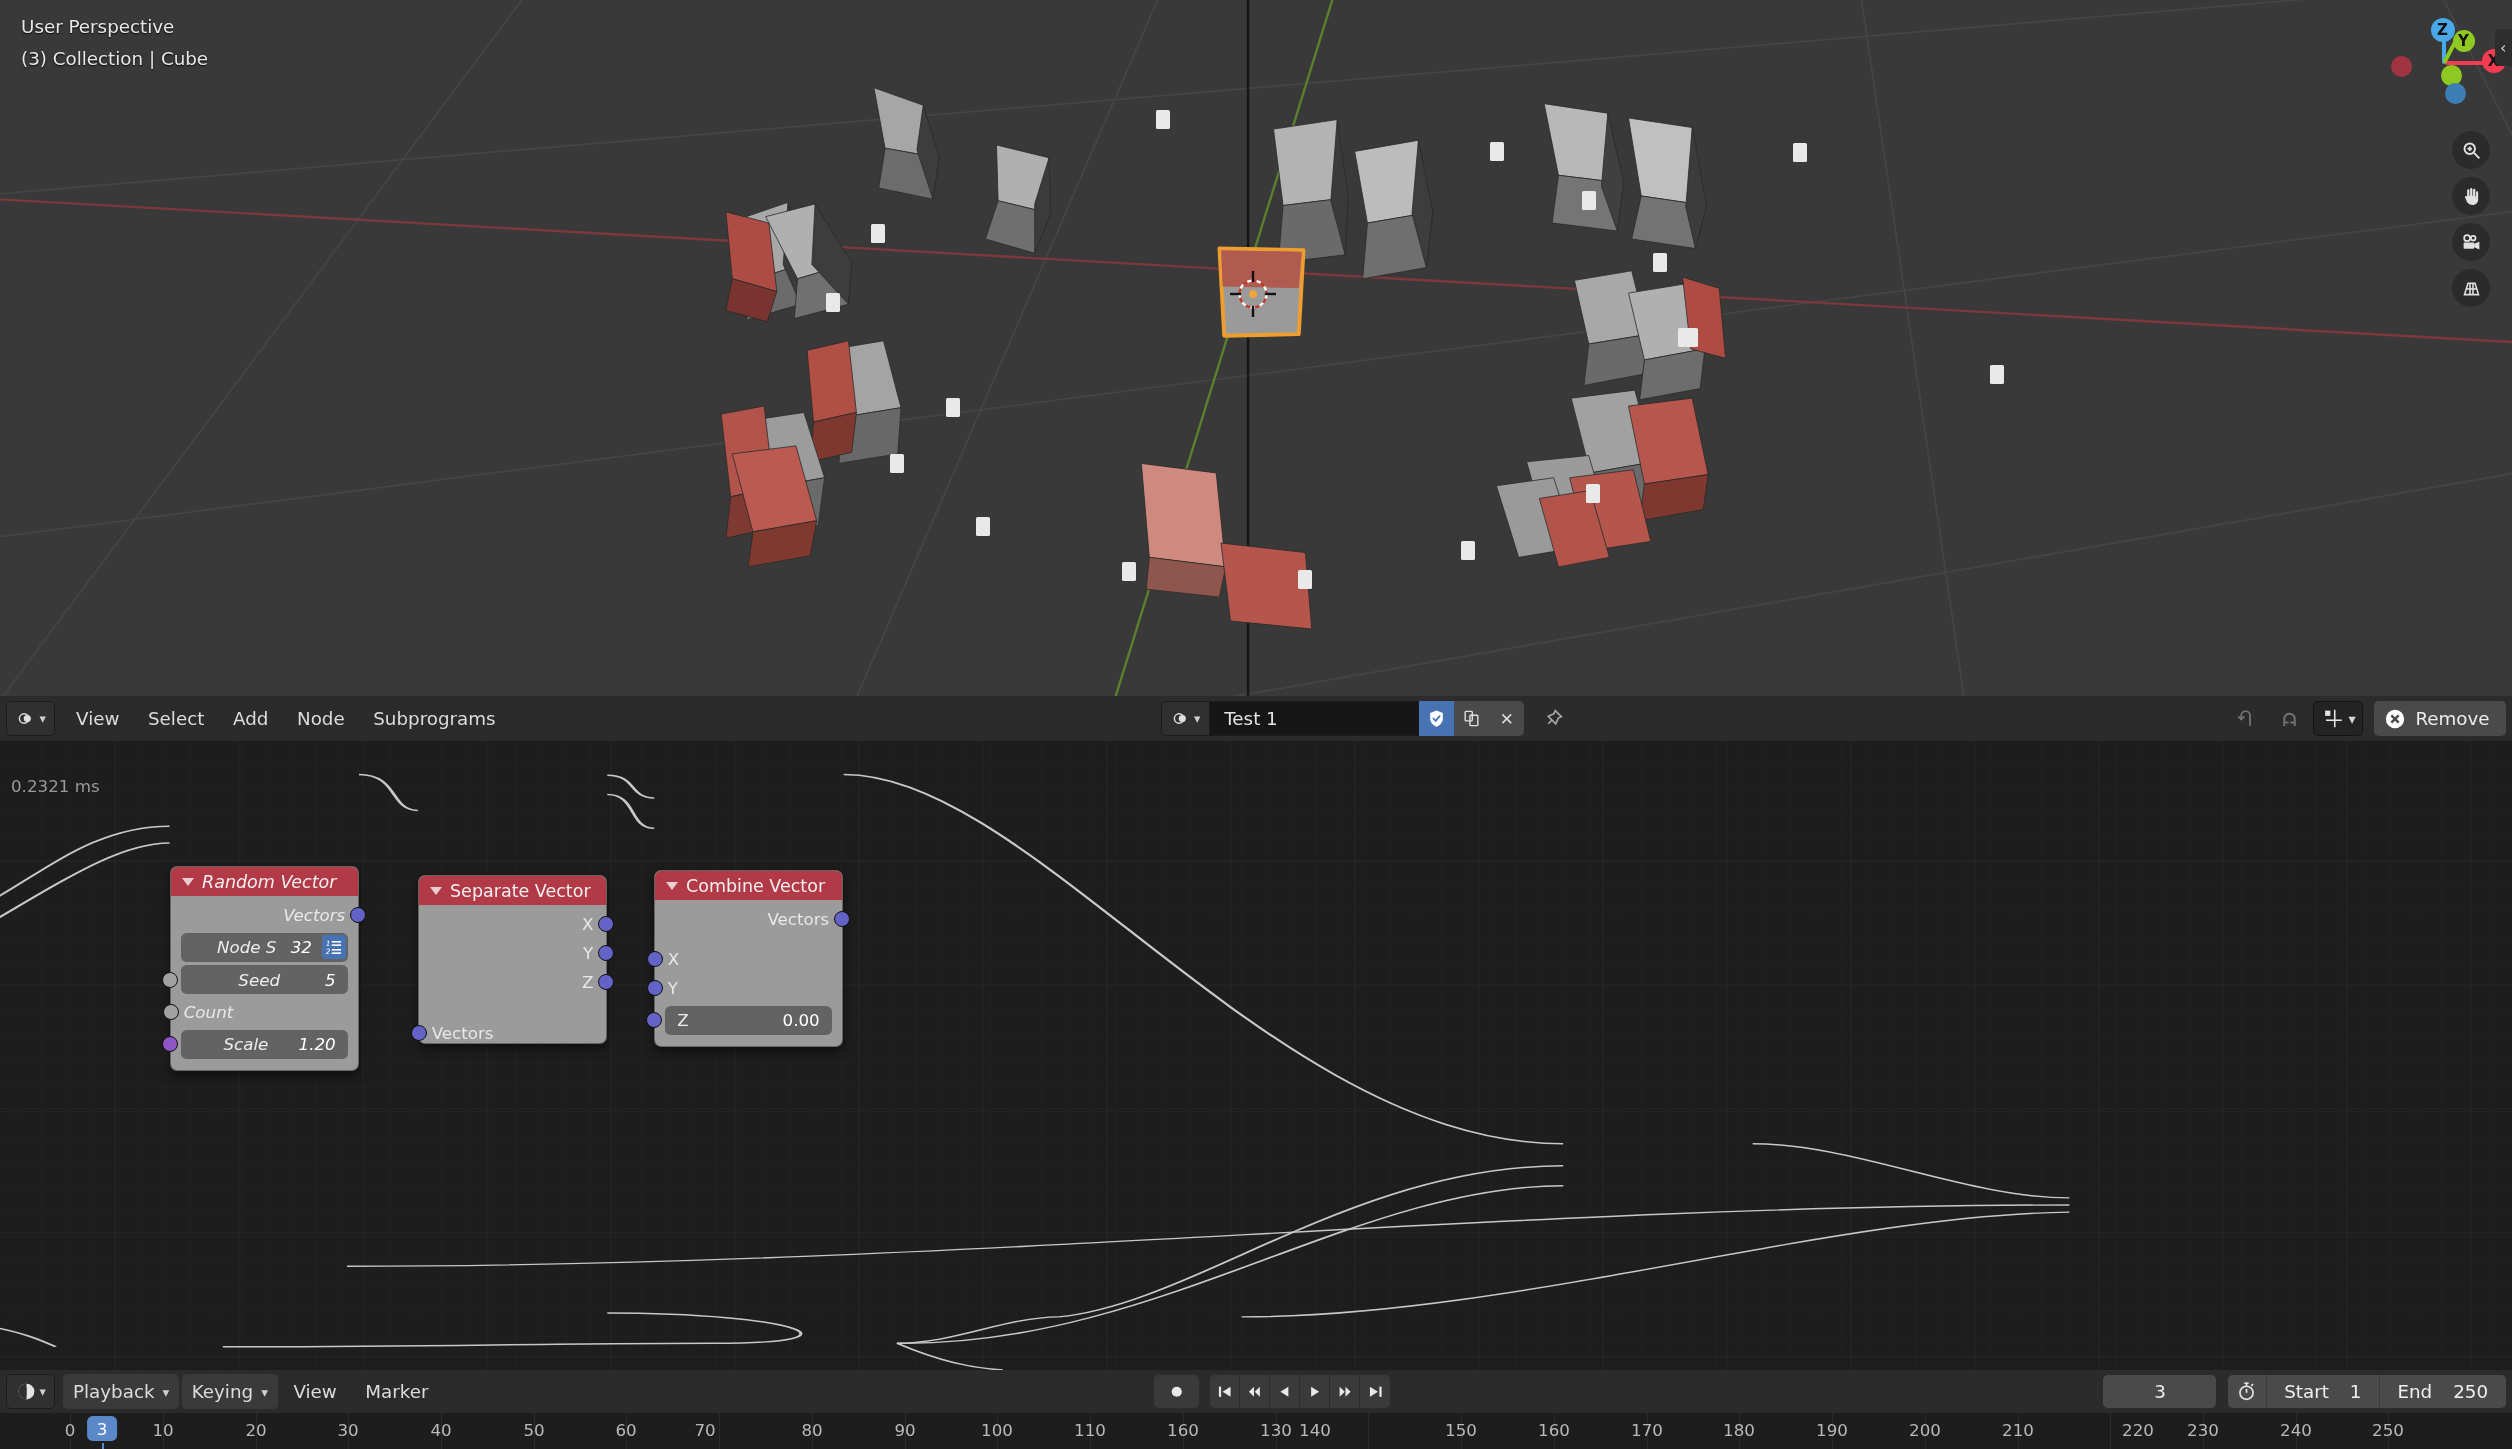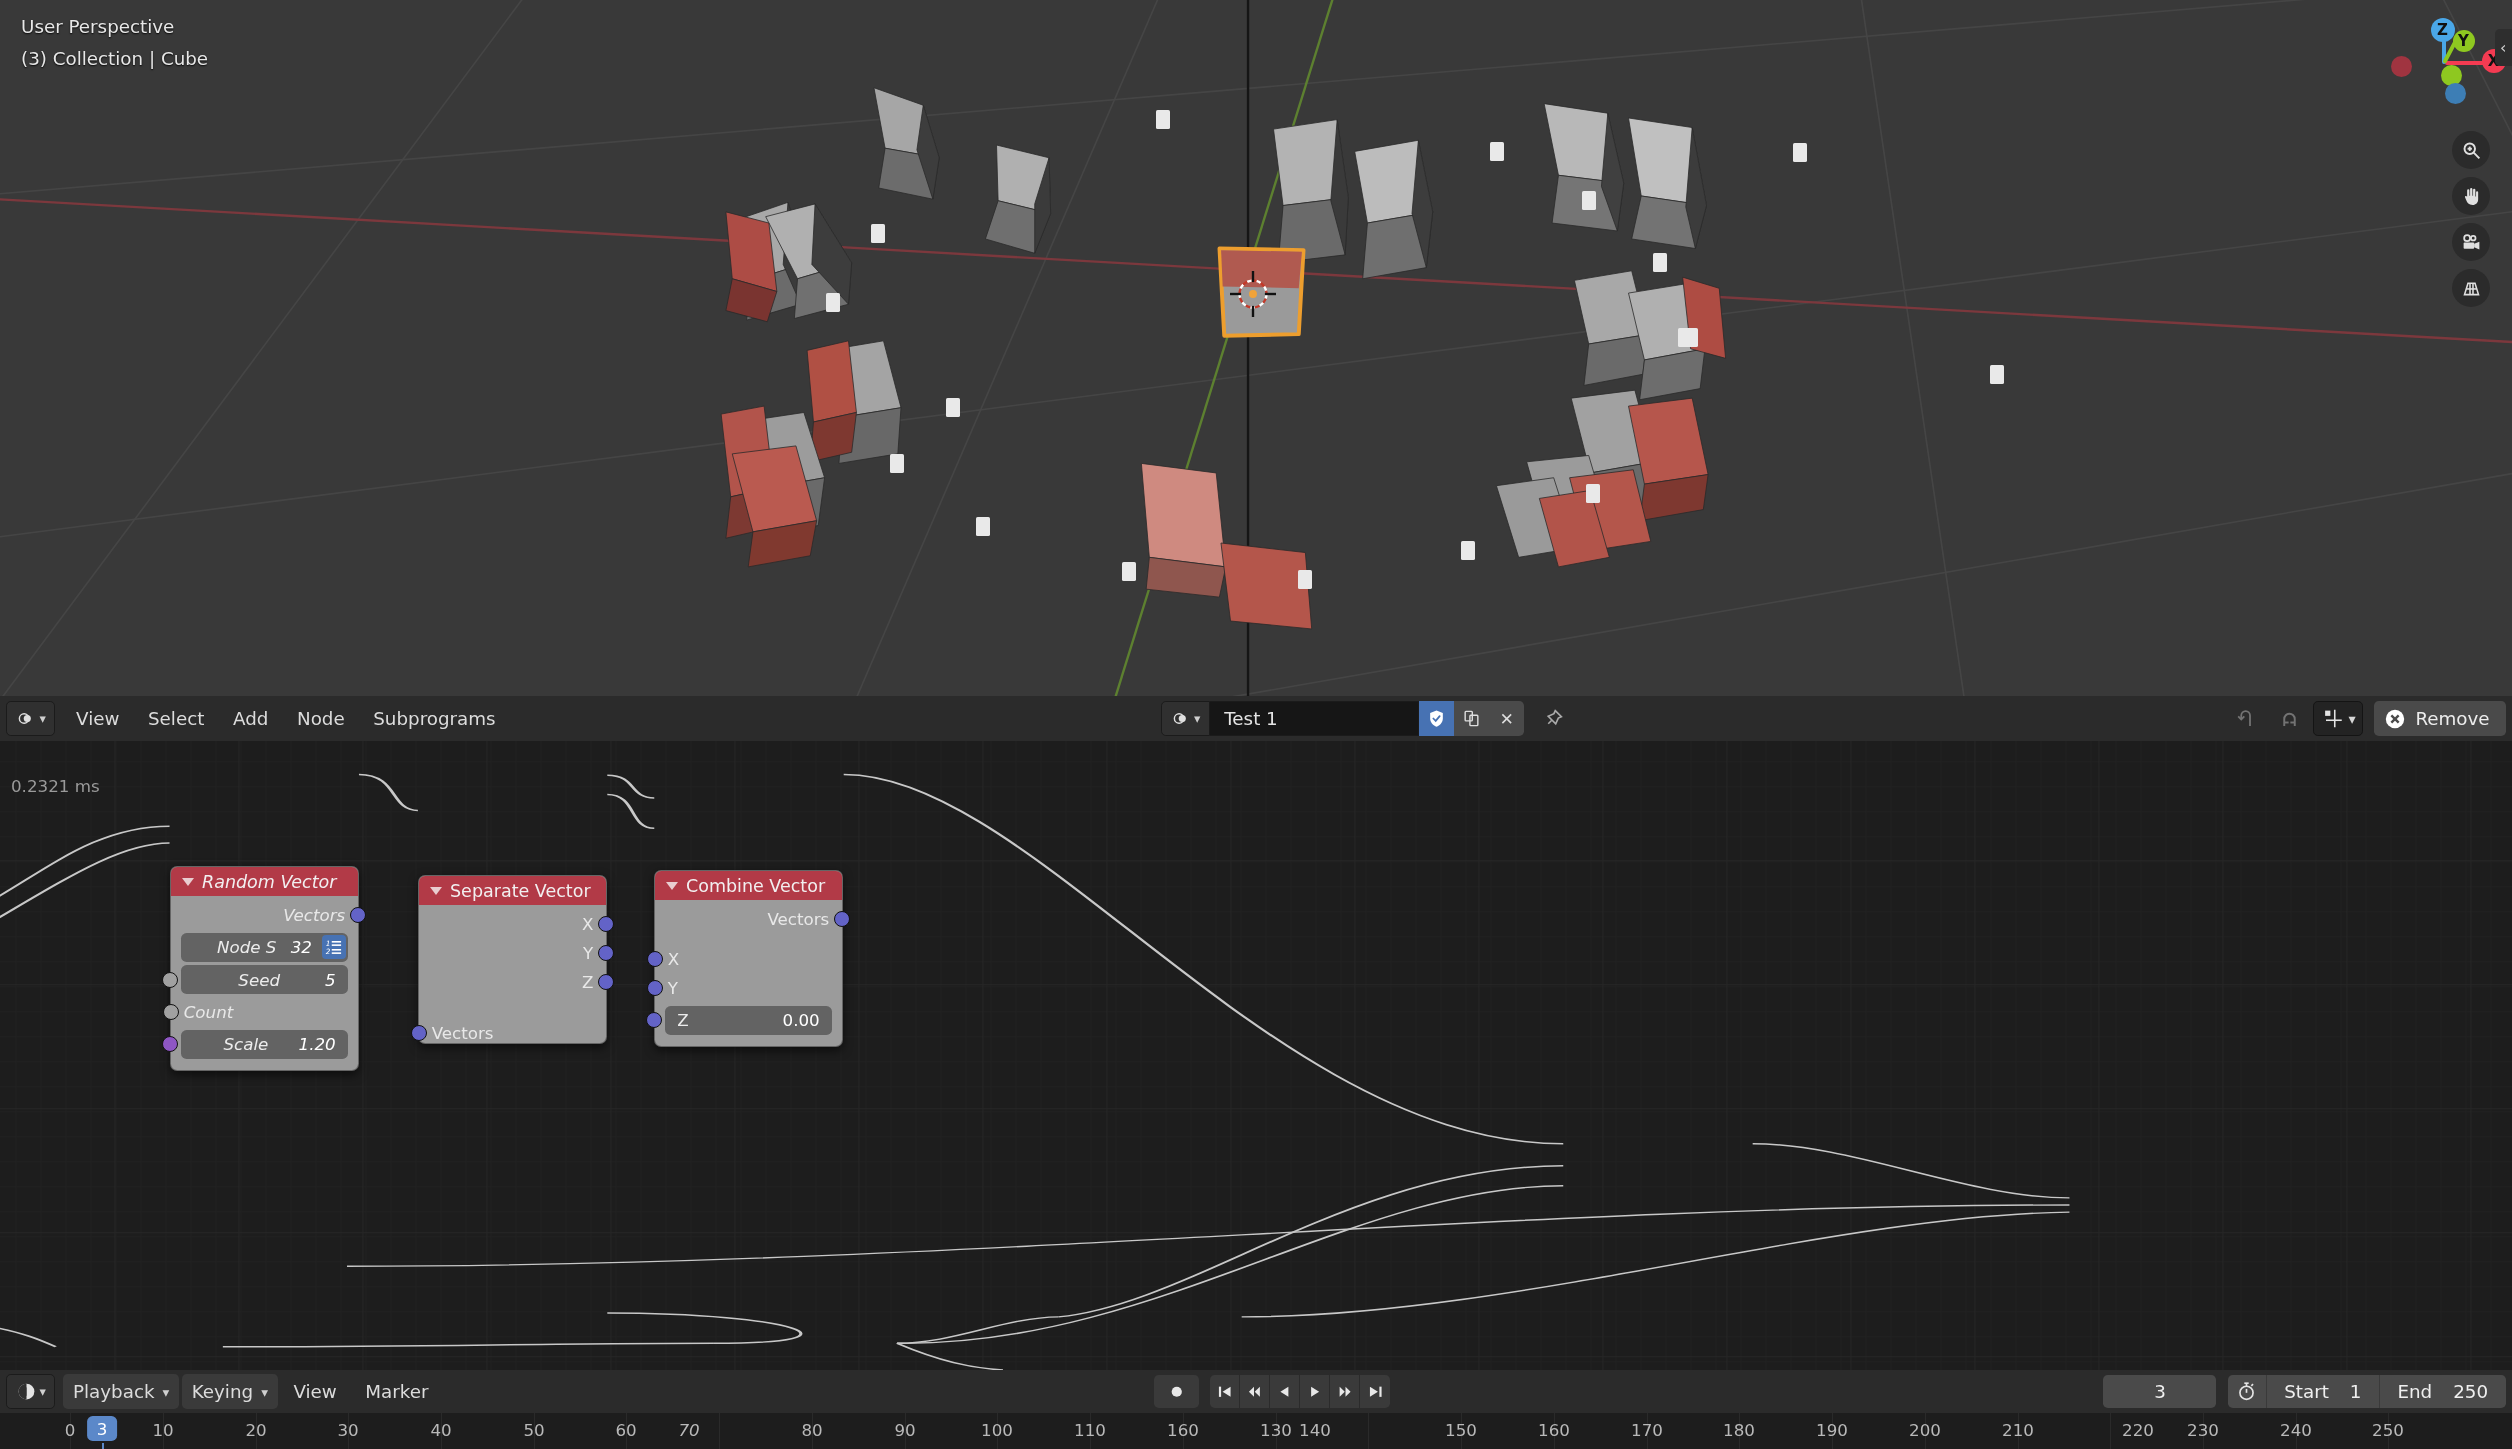--- a/index.html
+++ b/index.html
@@ -665,21 +665,21 @@
         <div class="tl-num" style="left: 256px; text-align: right;">20</div>
         <div class="tl-tick" style="left: 348px;"></div>
         <div class="tl-num" style="left: 348px;">30</div>
         <div class="tl-tick" style="left: 441px;"></div>
         <div class="tl-num" style="left: 441px;">40</div>
         <div class="tl-tick" style="left: 534px;"></div>
         <div class="tl-num" style="left: 534px;">50</div>
         <div class="tl-tick" style="left: 626px;"></div>
         <div class="tl-num" style="left: 626px;">60</div>
         <div class="tl-tick" style="left: 719px;"></div>
-        <div class="tl-num" style="left: 689px; font-style: italic;">70</div>
+        <div class="tl-num" style="left: 705px;">70</div>
         <div class="tl-tick" style="left: 812px;"></div>
         <div class="tl-num" style="left: 812px;">80</div>
         <div class="tl-tick" style="left: 905px;"></div>
         <div class="tl-num" style="left: 905px;">90</div>
         <div class="tl-tick" style="left: 997px;"></div>
         <div class="tl-num" style="left: 997px;">100</div>
         <div class="tl-tick" style="left: 1090px;"></div>
         <div class="tl-num" style="left: 1090px;">110</div>
         <div class="tl-tick" style="left: 1183px;"></div>
         <div class="tl-num" style="left: 1183px;">160</div>

